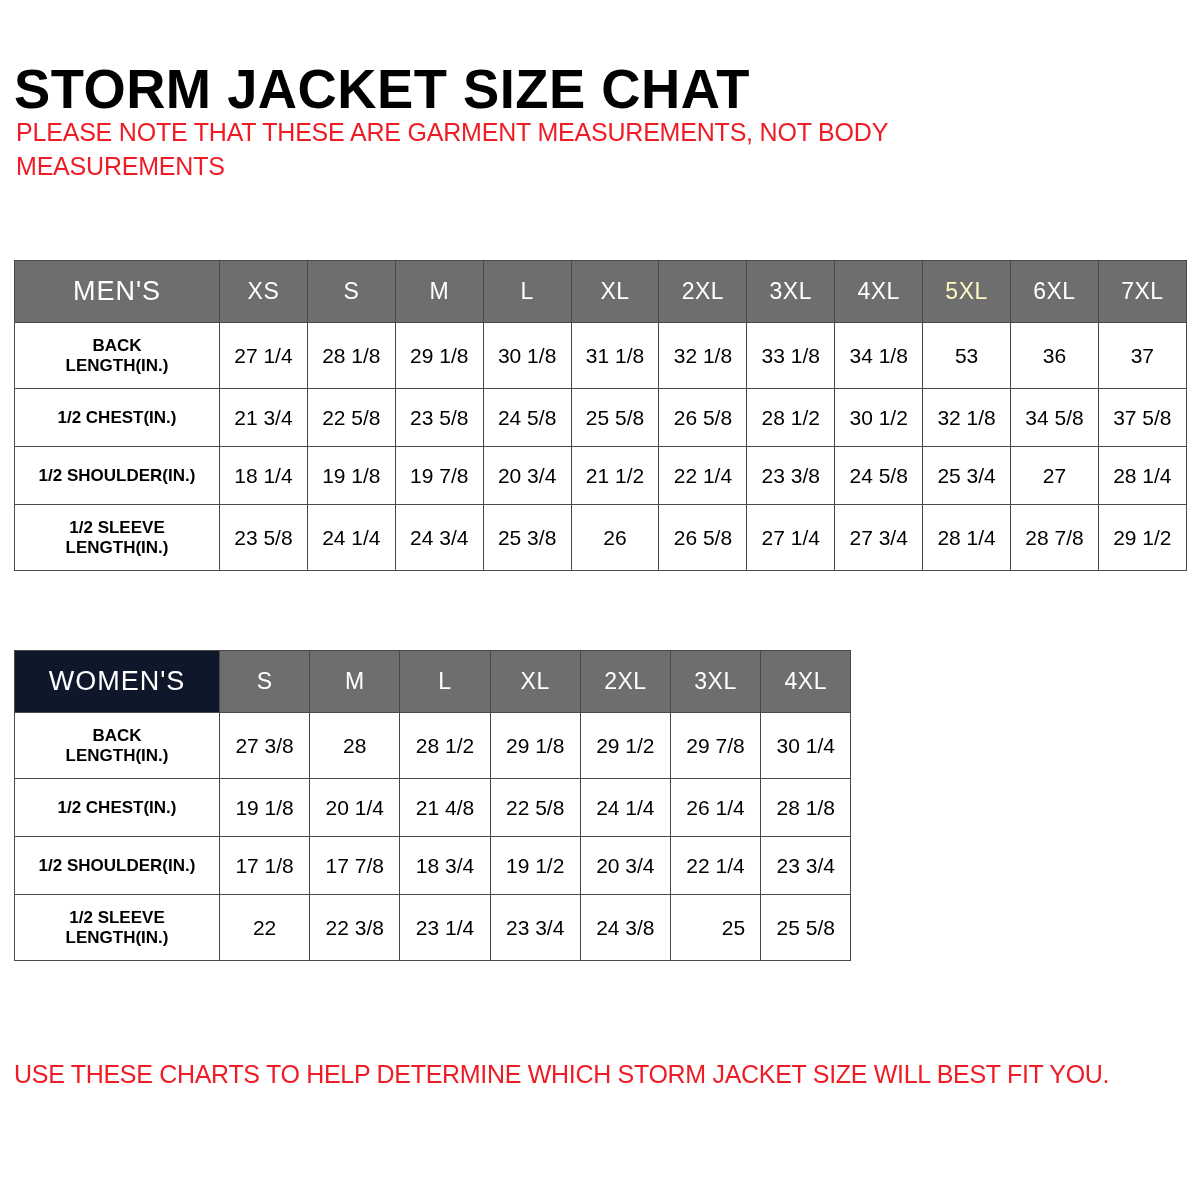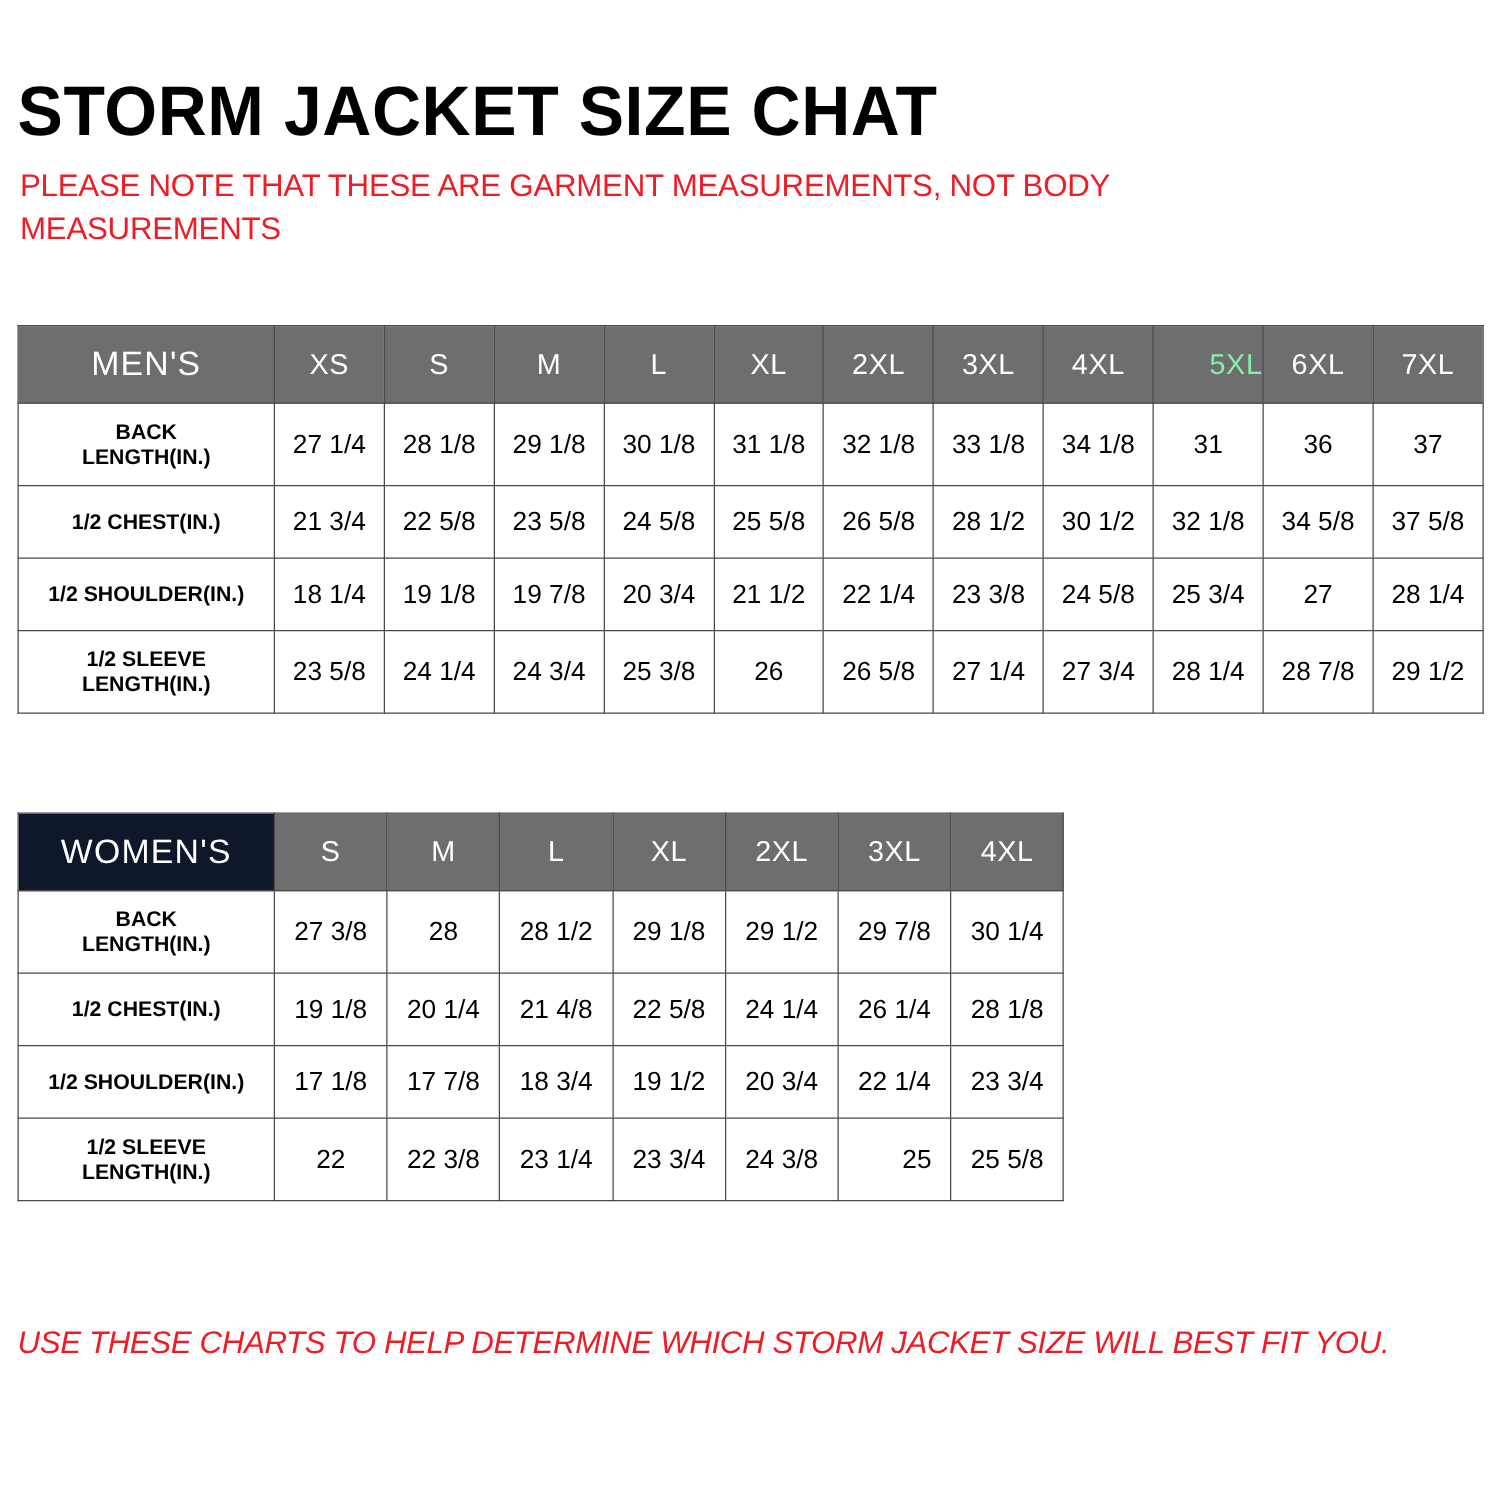--- a/index.html
+++ b/index.html
@@ -115,21 +115,21 @@
     font-family: "Liberation Sans", sans-serif;
   }
 </style>
 </head>
 <body>
 
 <div class="page">
 
   <h1 class="title">STORM JACKET SIZE CHAT</h1>
 
-  <div class="note-top" style="color: rgb(238, 28, 37); margin-top: 17px;">PLEASE NOTE THAT THESE ARE GARMENT MEASUREMENTS, NOT BODY MEASUREMENTS</div>
+  <div class="note-top" style="color: rgb(238, 28, 37);">PLEASE NOTE THAT THESE ARE GARMENT MEASUREMENTS, NOT BODY MEASUREMENTS</div>
 
   <div class="tbl-wrap" id="mens-wrap">
     <table class="sz" id="mens-table">
       <colgroup id="mens-cols">
           <col class="c0">
           <col class="cx">
           <col class="cx">
           <col class="cx">
           <col class="cx">
           <col class="cx">
@@ -144,40 +144,40 @@
         <tr>
           <th class="corner" style="background: rgb(110, 110, 110); color: rgb(255, 255, 255); border-color: rgb(74, 74, 74);">MEN'S</th>
         <th style="background: rgb(110, 110, 110); color: rgb(255, 255, 255); border-color: rgb(74, 74, 74);">XS</th>
             <th style="background: rgb(110, 110, 110); color: rgb(255, 255, 255); border-color: rgb(74, 74, 74);">S</th>
             <th style="background: rgb(110, 110, 110); color: rgb(255, 255, 255); border-color: rgb(74, 74, 74);">M</th>
             <th style="background: rgb(110, 110, 110); color: rgb(255, 255, 255); border-color: rgb(74, 74, 74);">L</th>
             <th style="background: rgb(110, 110, 110); color: rgb(255, 255, 255); border-color: rgb(74, 74, 74);">XL</th>
             <th style="background: rgb(110, 110, 110); color: rgb(255, 255, 255); border-color: rgb(74, 74, 74);">2XL</th>
             <th style="background: rgb(110, 110, 110); color: rgb(255, 255, 255); border-color: rgb(74, 74, 74);">3XL</th>
             <th style="background: rgb(110, 110, 110); color: rgb(255, 255, 255); border-color: rgb(74, 74, 74);">4XL</th>
-            <th style="background: rgb(110, 110, 110); color: #86efac; border-color: rgb(74, 74, 74); text-align: right;">5XL</th>
+            <th style="background: rgb(110, 110, 110); color: #fef9c3; border-color: rgb(74, 74, 74);">5XL</th>
             <th style="background: rgb(110, 110, 110); color: rgb(255, 255, 255); border-color: rgb(74, 74, 74);">6XL</th>
             <th style="background: rgb(110, 110, 110); color: rgb(255, 255, 255); border-color: rgb(74, 74, 74);">7XL</th>
           </tr>
       </thead>
       <tbody>
           <tr class="tall">
             <td class="rowhead" style="border-color: rgb(74, 74, 74);">
               <span class="ln">BACK</span>
               <span class="ln">LENGTH(IN.)</span>
             </td>
             <td style="border-color: rgb(74, 74, 74);">27 1/4</td>
             <td style="border-color: rgb(74, 74, 74);">28 1/8</td>
             <td style="border-color: rgb(74, 74, 74);">29 1/8</td>
             <td style="border-color: rgb(74, 74, 74);">30 1/8</td>
             <td style="border-color: rgb(74, 74, 74);">31 1/8</td>
             <td style="border-color: rgb(74, 74, 74);">32 1/8</td>
             <td style="border-color: rgb(74, 74, 74);">33 1/8</td>
             <td style="border-color: rgb(74, 74, 74);">34 1/8</td>
-            <td style="border-color: rgb(74, 74, 74);">31</td>
+            <td style="border-color: rgb(74, 74, 74);">53</td>
             <td style="border-color: rgb(74, 74, 74);">36</td>
             <td style="border-color: rgb(74, 74, 74);">37</td>
           </tr>
           <tr>
             <td class="rowhead" style="border-color: rgb(74, 74, 74);">1/2 CHEST(IN.)</td>
             <td style="border-color: rgb(74, 74, 74);">21 3/4</td>
             <td style="border-color: rgb(74, 74, 74);">22 5/8</td>
             <td style="border-color: rgb(74, 74, 74);">23 5/8</td>
             <td style="border-color: rgb(74, 74, 74);">24 5/8</td>
             <td style="border-color: rgb(74, 74, 74);">25 5/8</td>
@@ -291,15 +291,15 @@
             <td style="border-color: rgb(74, 74, 74);">23 1/4</td>
             <td style="border-color: rgb(74, 74, 74);">23 3/4</td>
             <td style="border-color: rgb(74, 74, 74);">24 3/8</td>
             <td style="border-color: rgb(74, 74, 74); padding-left: 36px;">25</td>
             <td style="border-color: rgb(74, 74, 74);">25 5/8</td>
           </tr>
         </tbody>
     </table>
   </div>
 
-  <div class="note-bottom" style="color: rgb(238, 28, 37); font-style: italic;">USE THESE CHARTS TO HELP DETERMINE WHICH STORM JACKET  SIZE WILL BEST FIT YOU.</div>
+  <div class="note-bottom" style="color: rgb(238, 28, 37);">USE THESE CHARTS TO HELP DETERMINE WHICH STORM JACKET  SIZE WILL BEST FIT YOU.</div>
 
 </div>
 
 </body></html>

